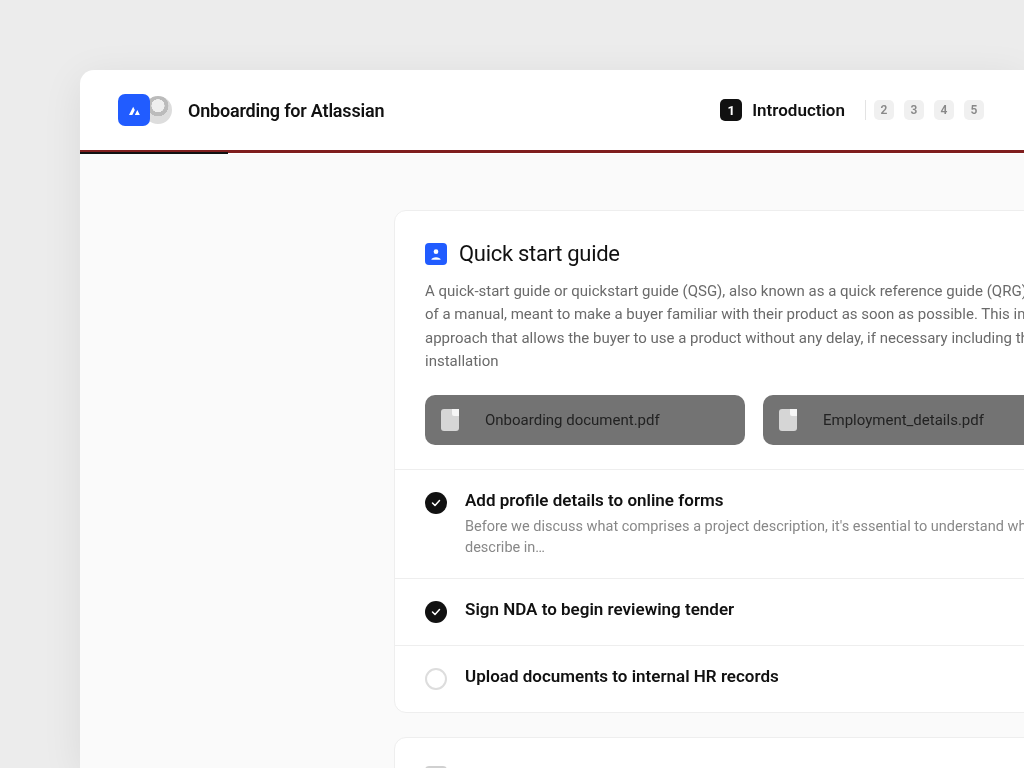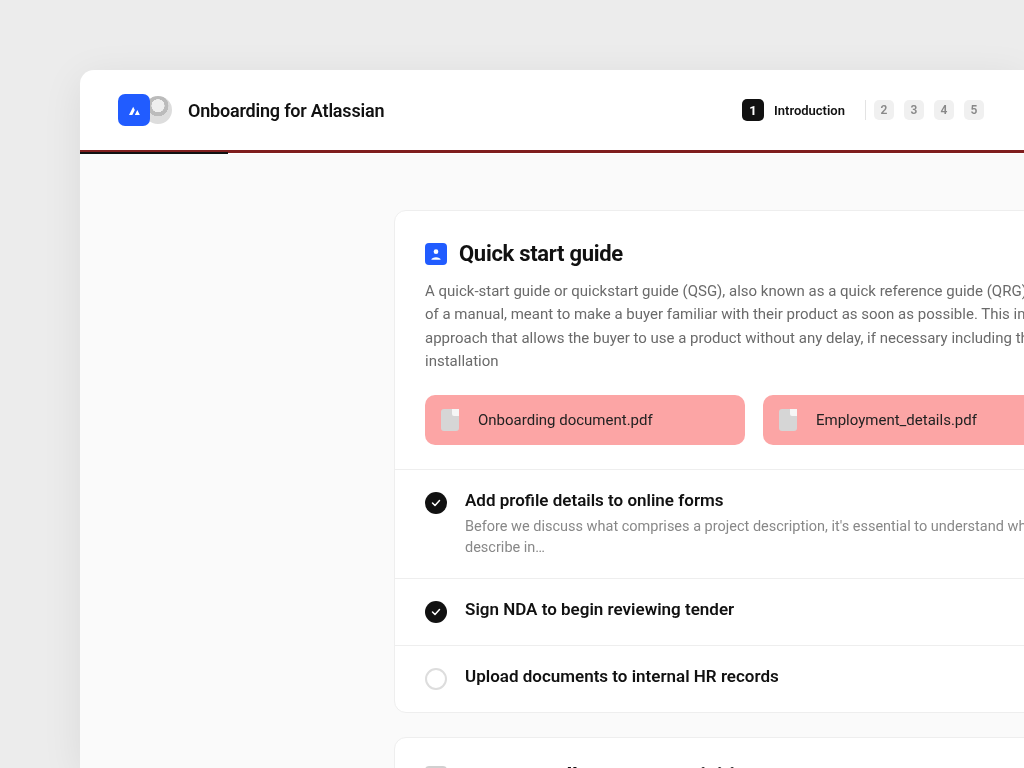--- a/index.html
+++ b/index.html
@@ -80,21 +80,21 @@
     border-radius: 5px;
     background: #111;
     color: #fff;
     font-size: 13px;
     font-weight: 700;
     display: flex;
     align-items: center;
     justify-content: center;
   }
   .step-label {
-    font-size: 13px;
+    font-size: 17px;
     font-weight: 600;
     color: #111;
   }
   .step-future-list {
     display: flex;
     gap: 10px;
     padding-left: 8px;
     border-left: 1px solid #e3e3e3;
     margin-left: 4px;
   }
@@ -149,41 +149,41 @@
     display: flex;
     align-items: center;
     justify-content: center;
   }
   .card-icon svg { width: 14px; height: 14px; }
   .card-icon.muted {
     background: #d0d0d0;
   }
   .card-title {
     font-size: 22px;
-    font-weight: 700;
+    font-weight: 400;
     color: #111;
     letter-spacing: -0.3px;
   }
   .card-desc {
     font-size: 15px;
     line-height: 1.55;
     color: #6a6a6a;
     margin-bottom: 22px;
   }
   .attachments {
     display: flex;
     gap: 18px;
     margin-bottom: 24px;
   }
   .attachment {
     flex: 1;
     display: flex;
     align-items: center;
-    gap: 19px;
-    background: #fca5a5;
+    gap: 26px;
+    background: #737373;
     border-radius: 10px;
     padding: 14px 16px;
     font-size: 15px;
     color: #222;
   }
   .file-icon {
     width: 18px;
     height: 22px;
     background: #d6d6d6;
     border-radius: 3px;

